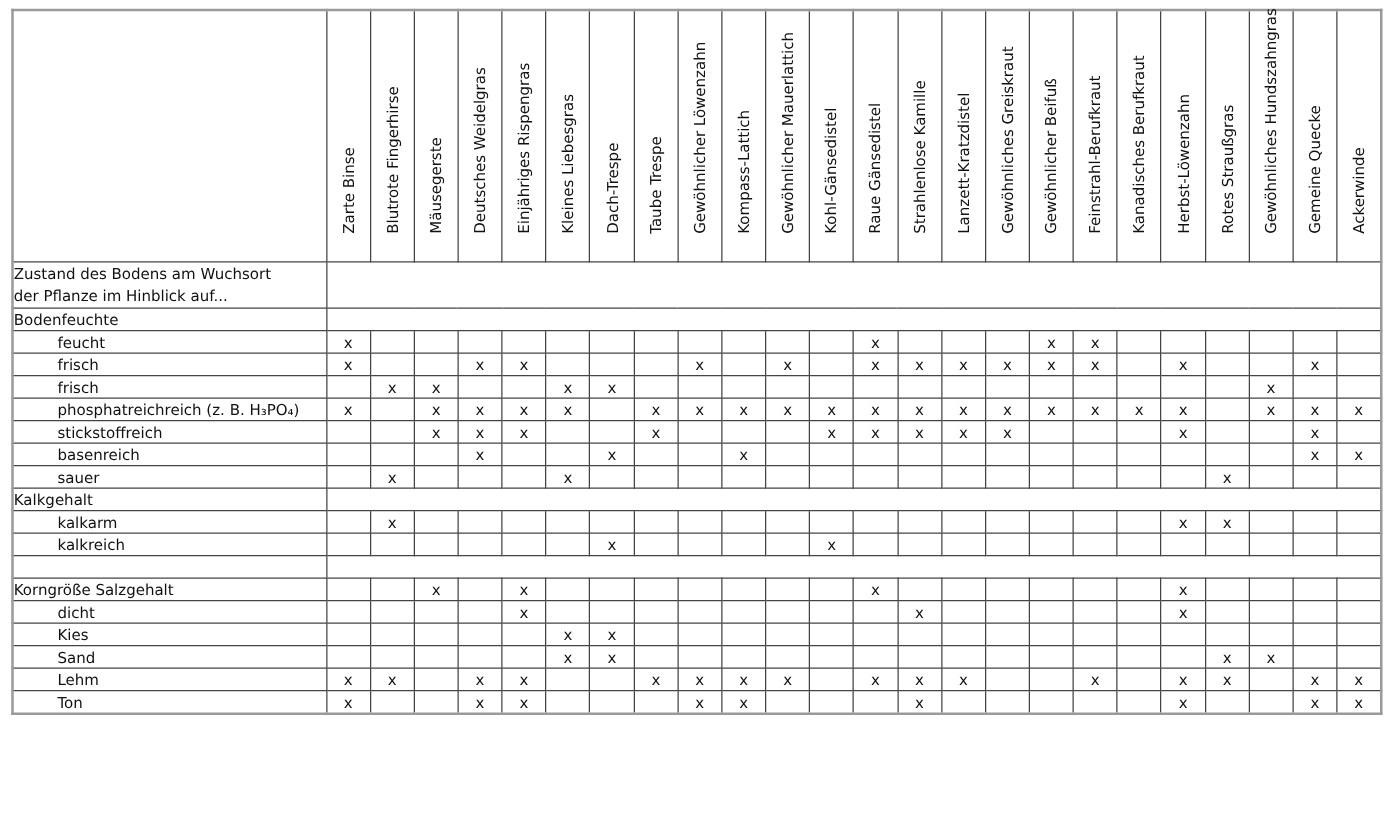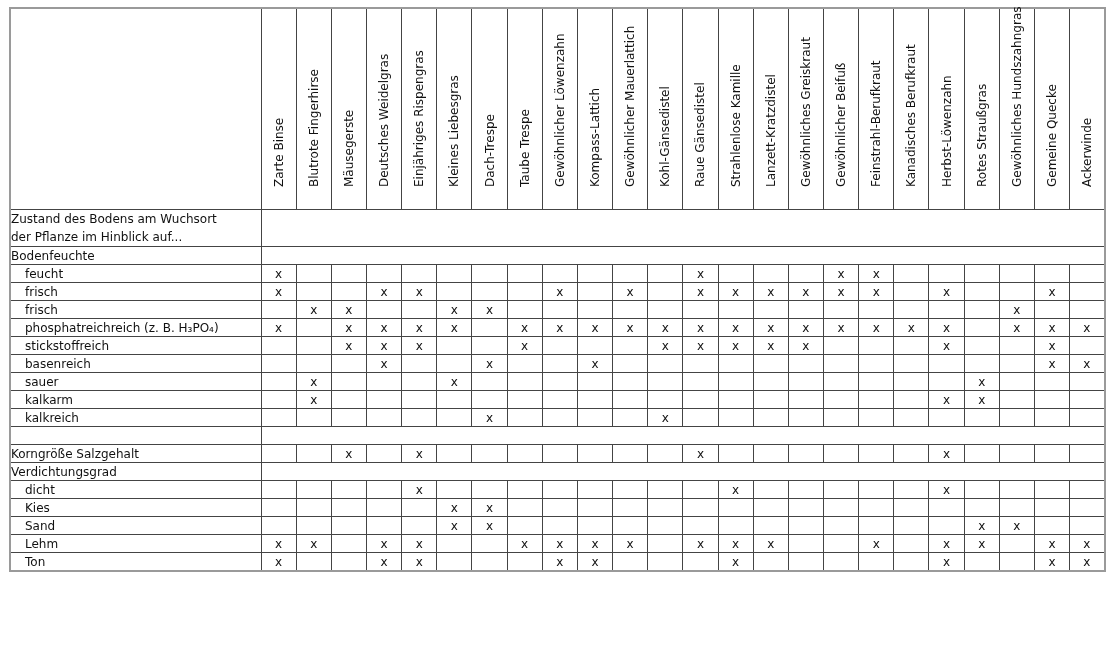--- a/index.html
+++ b/index.html
@@ -8,21 +8,21 @@
   table.soil { position: absolute; left: 9px; top: 7px; border-collapse: collapse;
                table-layout: fixed; width: 1095px; border: 2px solid #9a9a9a; }
   table.soil td, table.soil th { padding: 0; border: 1px solid #444; font-size: 12px; line-height: 16px; }
   col.lab { width: 251px; }
   col.pc { width: 35.16px; }
   th.corner { height: 200px; border-right: 1px solid #333; }
   th.plant { height: 200px; vertical-align: bottom; position: relative; font-weight: normal; }
   th.plant .vt { position: absolute; left: 50%; bottom: 6px; transform-origin: 0 0;
                  transform: rotate(-90deg) translate(0, -50%); white-space: nowrap; font-size: 12px; }
   td.label { padding-left: 6px; white-space: nowrap; }
-  td.label.sub { padding-left: 14px; }
+  td.label.sub { padding-left: 35px; }
   td.label.head { font-weight: normal; }
   tr.intro td { height: 36px; }
   tr.intro td.label { line-height: 18px; }
   tr.r td { height: 17px; }
   td.cell { text-align: center; border-color: #555; }
   td.span { border-left: 1px solid #333; }
 </style>
 </head>
 <body>
 
@@ -326,20 +326,24 @@
         <td class="cell"></td>
         <td class="cell"></td>
         <td class="cell"></td>
         <td class="cell"></td>
         <td class="cell">x</td>
         <td class="cell"></td>
         <td class="cell"></td>
         <td class="cell"></td>
       </tr>
       <tr class="r">
+        <td class="label head">Kalkgehalt</td>
+        <td class="span" colspan="24"></td>
+      </tr>
+      <tr class="r">
         <td class="label sub">kalkarm</td>
         <td class="cell"></td>
         <td class="cell">x</td>
         <td class="cell"></td>
         <td class="cell"></td>
         <td class="cell"></td>
         <td class="cell"></td>
         <td class="cell"></td>
         <td class="cell"></td>
         <td class="cell"></td>
@@ -409,24 +413,20 @@
         <td class="cell"></td>
         <td class="cell"></td>
         <td class="cell"></td>
         <td class="cell"></td>
         <td class="cell"></td>
         <td class="cell">x</td>
         <td class="cell"></td>
         <td class="cell"></td>
         <td class="cell"></td>
         <td class="cell"></td>
-      </tr>
-      <tr class="r">
-        <td class="label head">Verdichtungsgrad</td>
-        <td class="span" colspan="24"></td>
       </tr>
       <tr class="r">
         <td class="label sub">dicht</td>
         <td class="cell"></td>
         <td class="cell"></td>
         <td class="cell"></td>
         <td class="cell"></td>
         <td class="cell">x</td>
         <td class="cell"></td>
         <td class="cell"></td>

